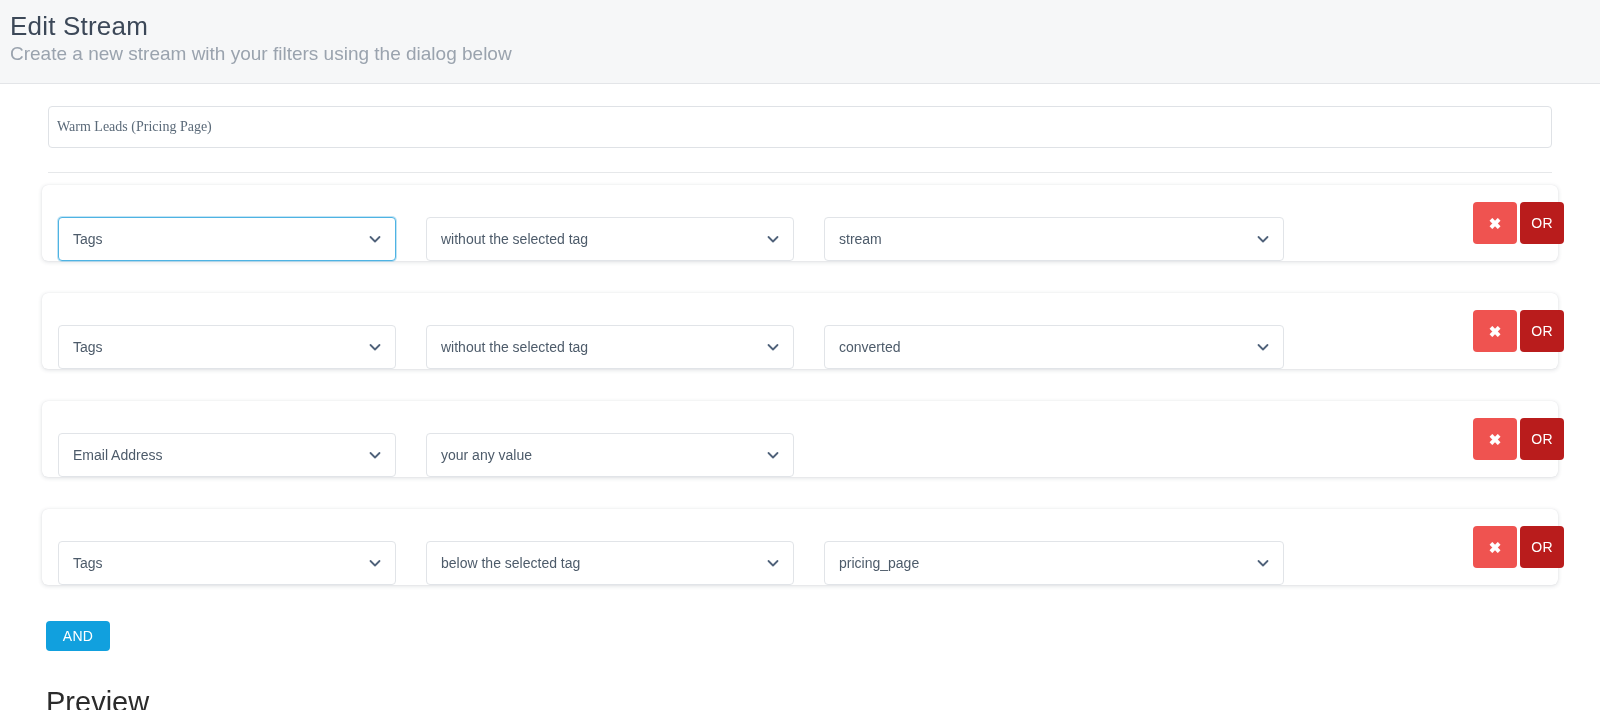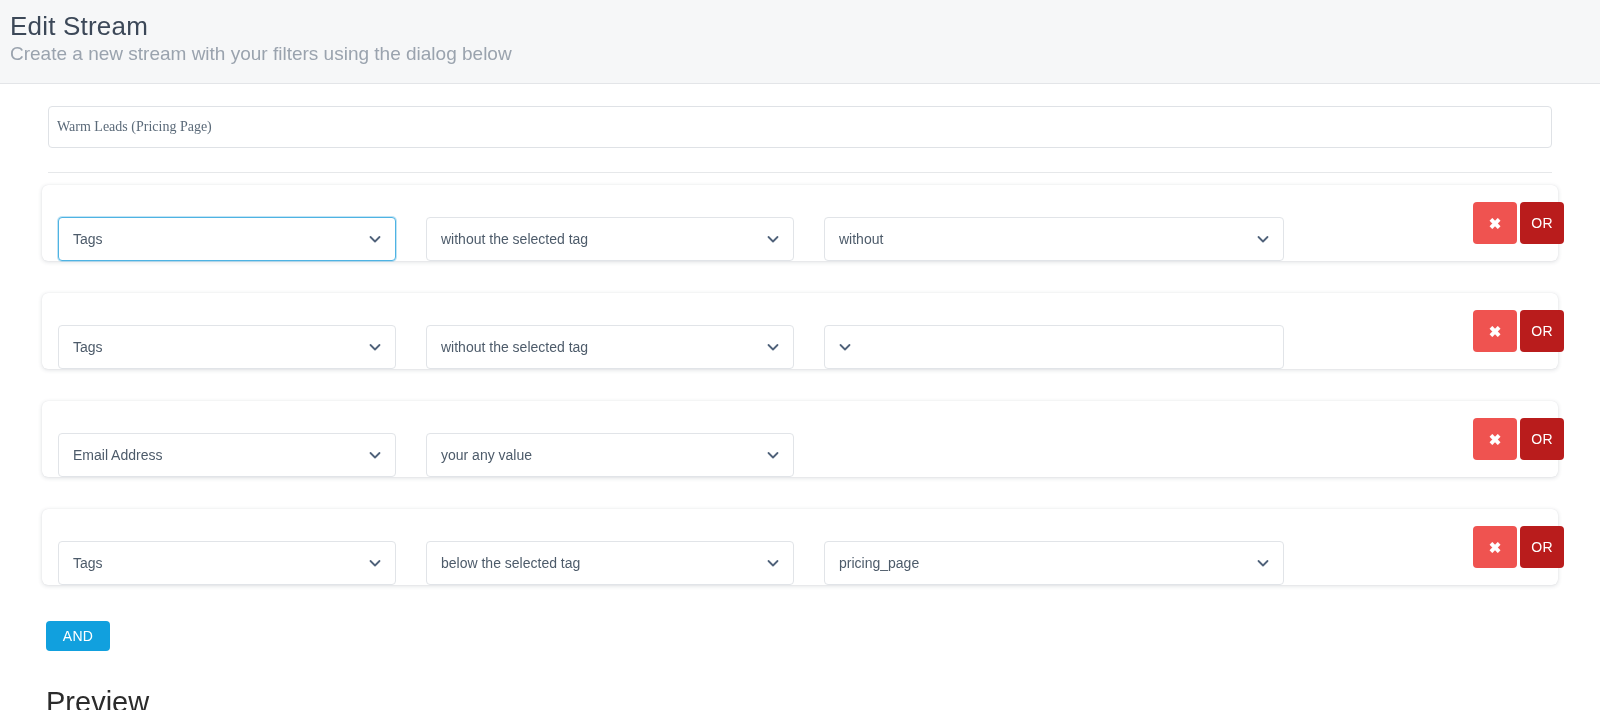--- a/index.html
+++ b/index.html
@@ -219,21 +219,21 @@
         <div class="select-wrap w-op">
           <div class="select-box">
             <span class="label">without the selected tag</span>
             <svg class="chev" viewBox="0 0 12 12">
               <path d="M1.5 4 L6 8.5 L10.5 4" fill="none" stroke="currentColor" stroke-width="1.8" stroke-linecap="round" stroke-linejoin="round"></path>
             </svg>
           </div>
         </div>
         <div class="select-wrap w-value">
           <div class="select-box">
-            <span class="label">without</span>
+            <span class="label">stream</span>
             <svg class="chev" viewBox="0 0 12 12">
               <path d="M1.5 4 L6 8.5 L10.5 4" fill="none" stroke="currentColor" stroke-width="1.8" stroke-linecap="round" stroke-linejoin="round"></path>
             </svg>
           </div>
         </div>
         <div class="row-actions">
           <button class="btn-del">✖</button>
           <button class="btn-or">OR</button>
         </div>
       </div>
@@ -249,20 +249,21 @@
         <div class="select-wrap w-op">
           <div class="select-box">
             <span class="label">without the selected tag</span>
             <svg class="chev" viewBox="0 0 12 12">
               <path d="M1.5 4 L6 8.5 L10.5 4" fill="none" stroke="currentColor" stroke-width="1.8" stroke-linecap="round" stroke-linejoin="round"></path>
             </svg>
           </div>
         </div>
         <div class="select-wrap w-value">
           <div class="select-box">
+            <span class="label">converted</span>
             <svg class="chev" viewBox="0 0 12 12">
               <path d="M1.5 4 L6 8.5 L10.5 4" fill="none" stroke="currentColor" stroke-width="1.8" stroke-linecap="round" stroke-linejoin="round"></path>
             </svg>
           </div>
         </div>
         <div class="row-actions">
           <button class="btn-del">✖</button>
           <button class="btn-or">OR</button>
         </div>
       </div>

